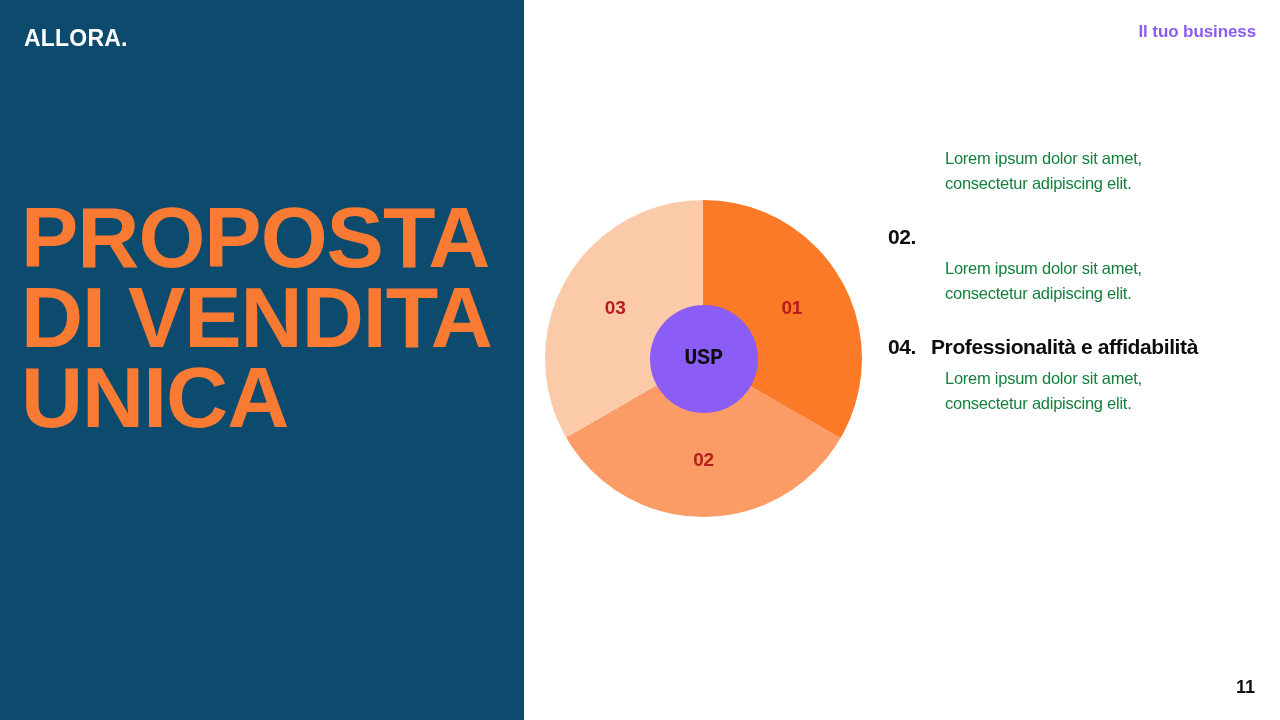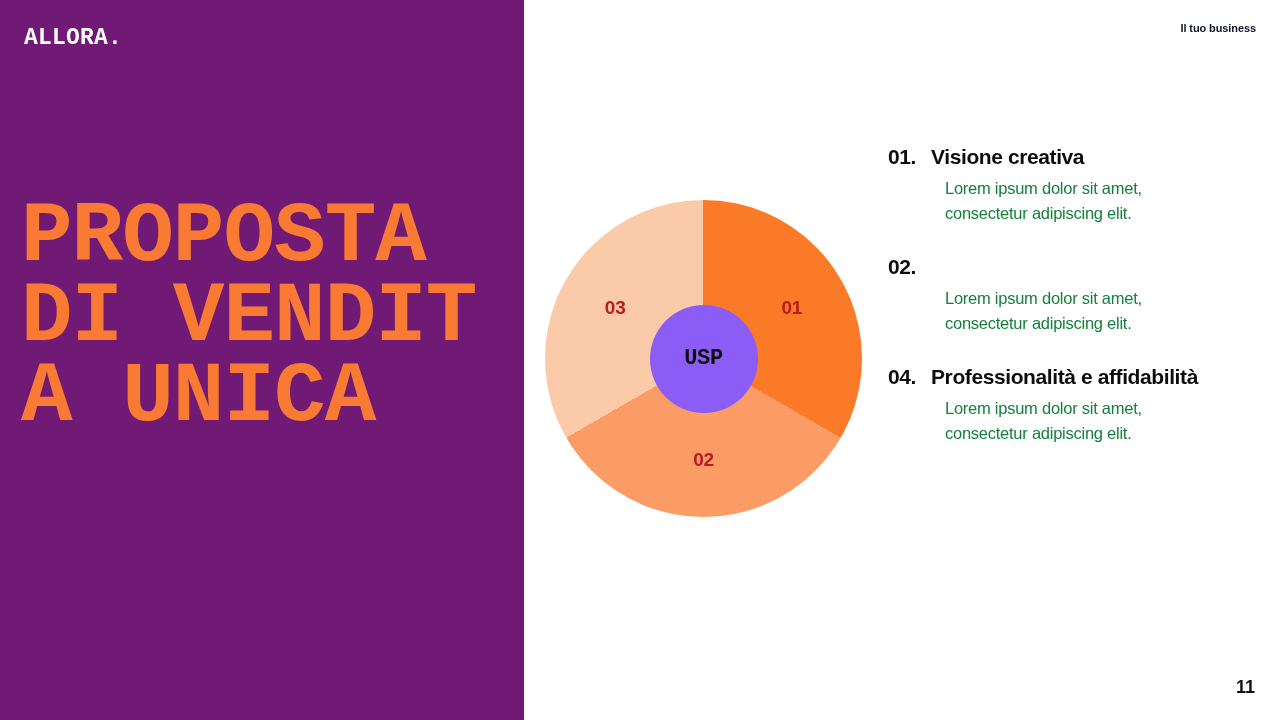--- a/index.html
+++ b/index.html
@@ -13,22 +13,21 @@
     position: relative;
     width: 1280px; height: 720px;
     background: #ffffff;
   }
 
   
   .left-panel {
     position: absolute;
     left: 0; top: 0;
     width: 524px; height: 720px;
-    background: #701a75;
-    font-family: Liberation Mono, monospace;
+    background: #0c4a6e;
   }
   .logo {
     position: absolute;
     left: 24px; top: 25px;
     color: #ffffff;
     font-size: 23px;
     font-weight: bold;
     letter-spacing: 0.2px;
     white-space: nowrap;
   }
@@ -44,23 +43,23 @@
     letter-spacing: -1px;
     text-transform: uppercase;
     word-break: break-all;
     overflow-wrap: anywhere;
   }
 
   
   .header-right {
     position: absolute;
     right: 24px; top: 22px;
-    font-size: 11px;
+    font-size: 17px;
     font-weight: bold;
-    color: #0f172a;
+    color: #8b5cf6;
     letter-spacing: -0.1px;
     white-space: nowrap;
   }
 
   .page-number {
     position: absolute;
     right: 25px; bottom: 22px;
     font-size: 18px;
     font-weight: bold;
     color: #111111;
@@ -163,24 +162,20 @@
       <span class="donut-hole-label">USP</span>
     </div>
     <span class="seg-label seg-label-01" style="left: 77.8514%; top: 33.92%;">01</span>
     <span class="seg-label seg-label-02" style="left: 50%; top: 82.16%;">02</span>
     <span class="seg-label seg-label-03" style="left: 22.1486%; top: 33.92%;">03</span>
   </div>
 
   <div class="list">
 
     <div class="list-item">
-      <div class="item-head">
-        <span class="item-num">01.</span>
-        <span class="item-title">Visione creativa</span>
-      </div>
       <div class="item-desc">Lorem ipsum dolor sit amet, consectetur adipiscing elit.</div>
     </div>
 
     <div class="list-item">
       <div class="item-head">
         <span class="item-num">02.</span>
       </div>
       <div class="item-desc">Lorem ipsum dolor sit amet, consectetur adipiscing elit.</div>
     </div>
 

